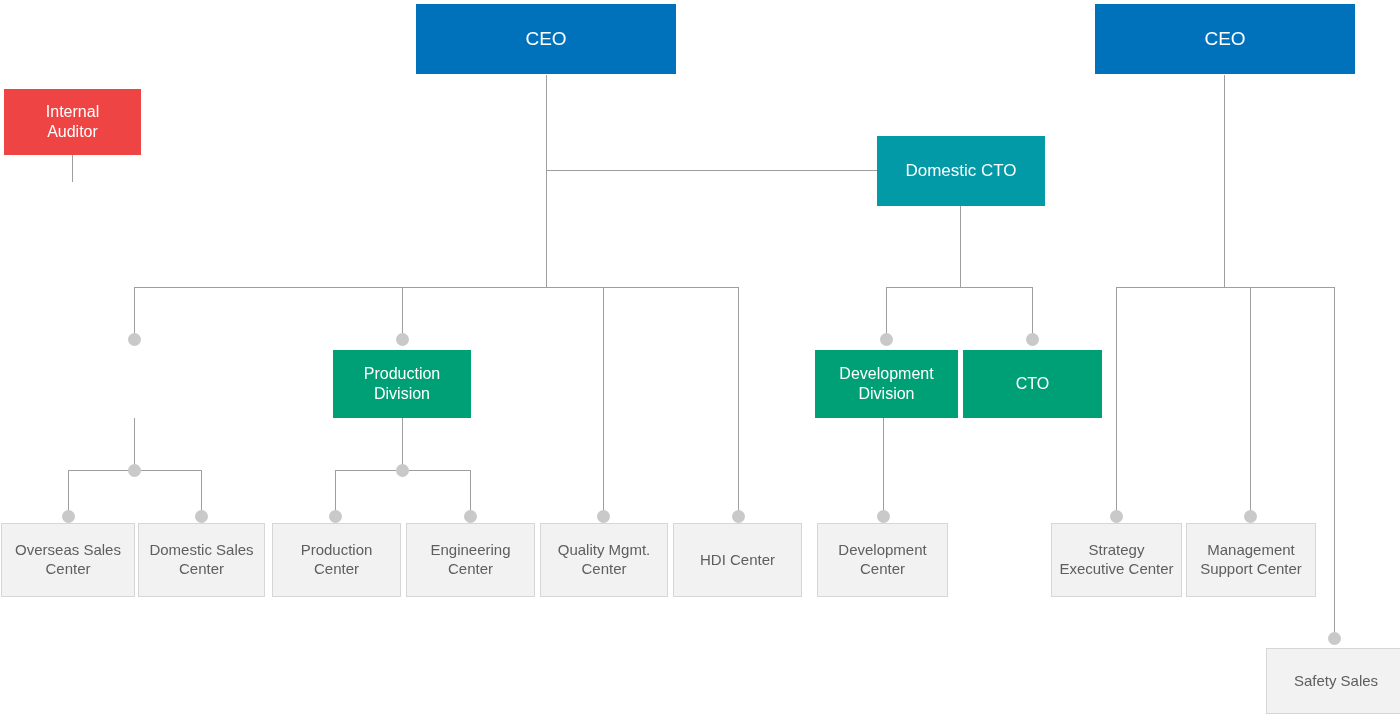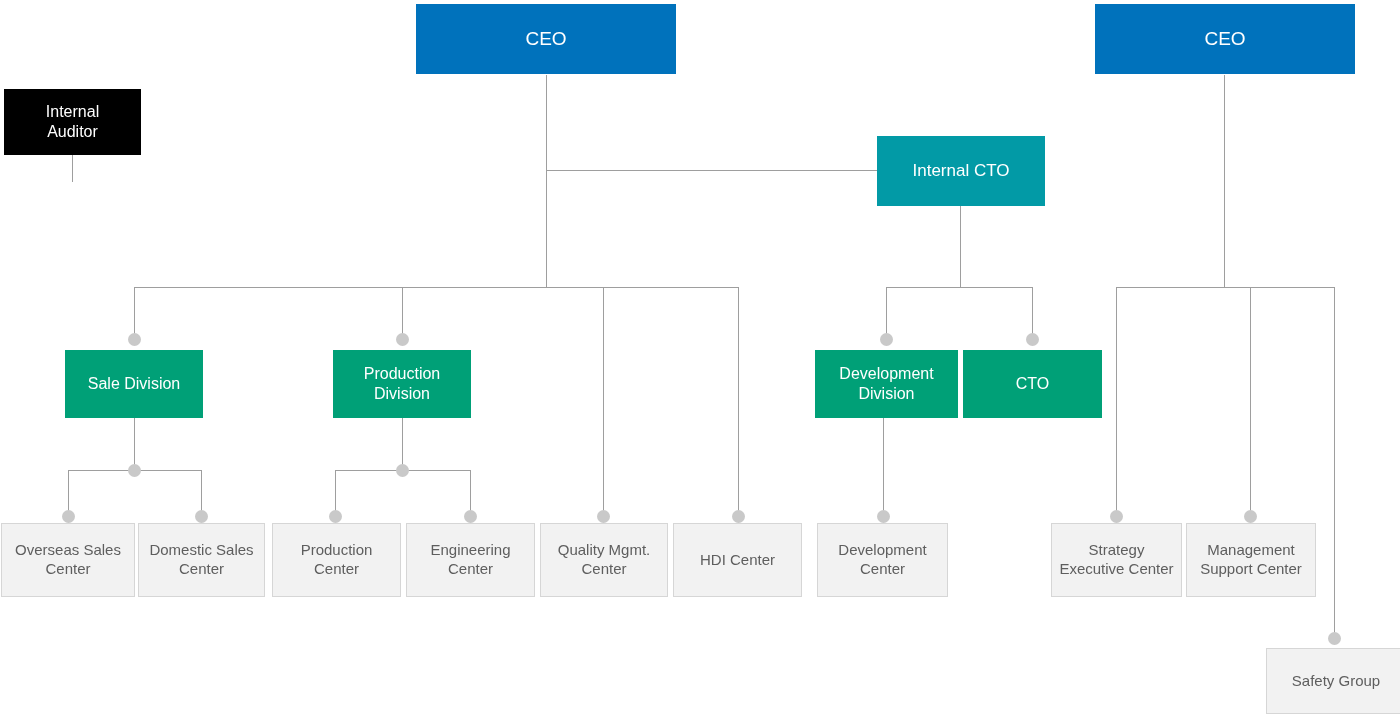--- a/index.html
+++ b/index.html
@@ -24,21 +24,21 @@
     position:absolute;box-sizing:border-box;
     display:flex;align-items:center;justify-content:center;
     text-align:center;line-height:1.25;
   }
   .node .lbl{display:block;padding:0 6px;}
 
   .n-ceo{
     background:#0072bc;color:#ffffff;font-size:19px;font-weight:400;
   }
   .n-auditor{
-    background:#000000;color:#ffffff;font-size:16px;
+    background:#ef4444;color:#ffffff;font-size:16px;
   }
   .n-exec{
     background:#029aa6;color:#ffffff;font-size:17px;
   }
   .n-div{
     background:#00a077;color:#ffffff;font-size:16px;
   }
   .n-leaf{
     background:#f2f2f2;border:1px solid #d6d6d6;color:#5e5e5e;font-size:15px;
   }
@@ -112,26 +112,23 @@
 
   <div class="node n-auditor" style="left:4px;top:89px;width:137px;height:66px;">
     <span class="lbl">
       <span>Internal</span><br>
       <span>Auditor</span>
     </span>
   </div>
 
 
   <div class="node n-exec" style="left:877px;top:136px;width:168px;height:70px;">
-    <span class="lbl">Internal CTO</span>
-  </div>
-
-  <div class="node n-div" style="left:65px;top:350px;width:138px;height:68px;">
-    <span class="lbl">Sale Division</span>
-  </div>
+    <span class="lbl">Domestic CTO</span>
+  </div>
+
 
   <div class="node n-div" style="left:333px;top:350px;width:138px;height:68px;">
     <span class="lbl">
       <span>Production</span><br>
       <span>Division</span>
     </span>
   </div>
 
   <div class="node n-div" style="left:815px;top:350px;width:143px;height:68px;">
     <span class="lbl">
@@ -198,16 +195,16 @@
   </div>
 
   <div class="node n-leaf" style="left:1186px;top:523px;width:130px;height:74px;">
     <span class="lbl">
       <span>Management</span><br>
       <span>Support Center</span>
     </span>
   </div>
 
   <div class="node n-leaf" style="left:1266px;top:648px;width:140px;height:66px;">
-    <span class="lbl">Safety Group</span>
+    <span class="lbl">Safety Sales</span>
   </div>
 
 </div>
 
 </body></html>

